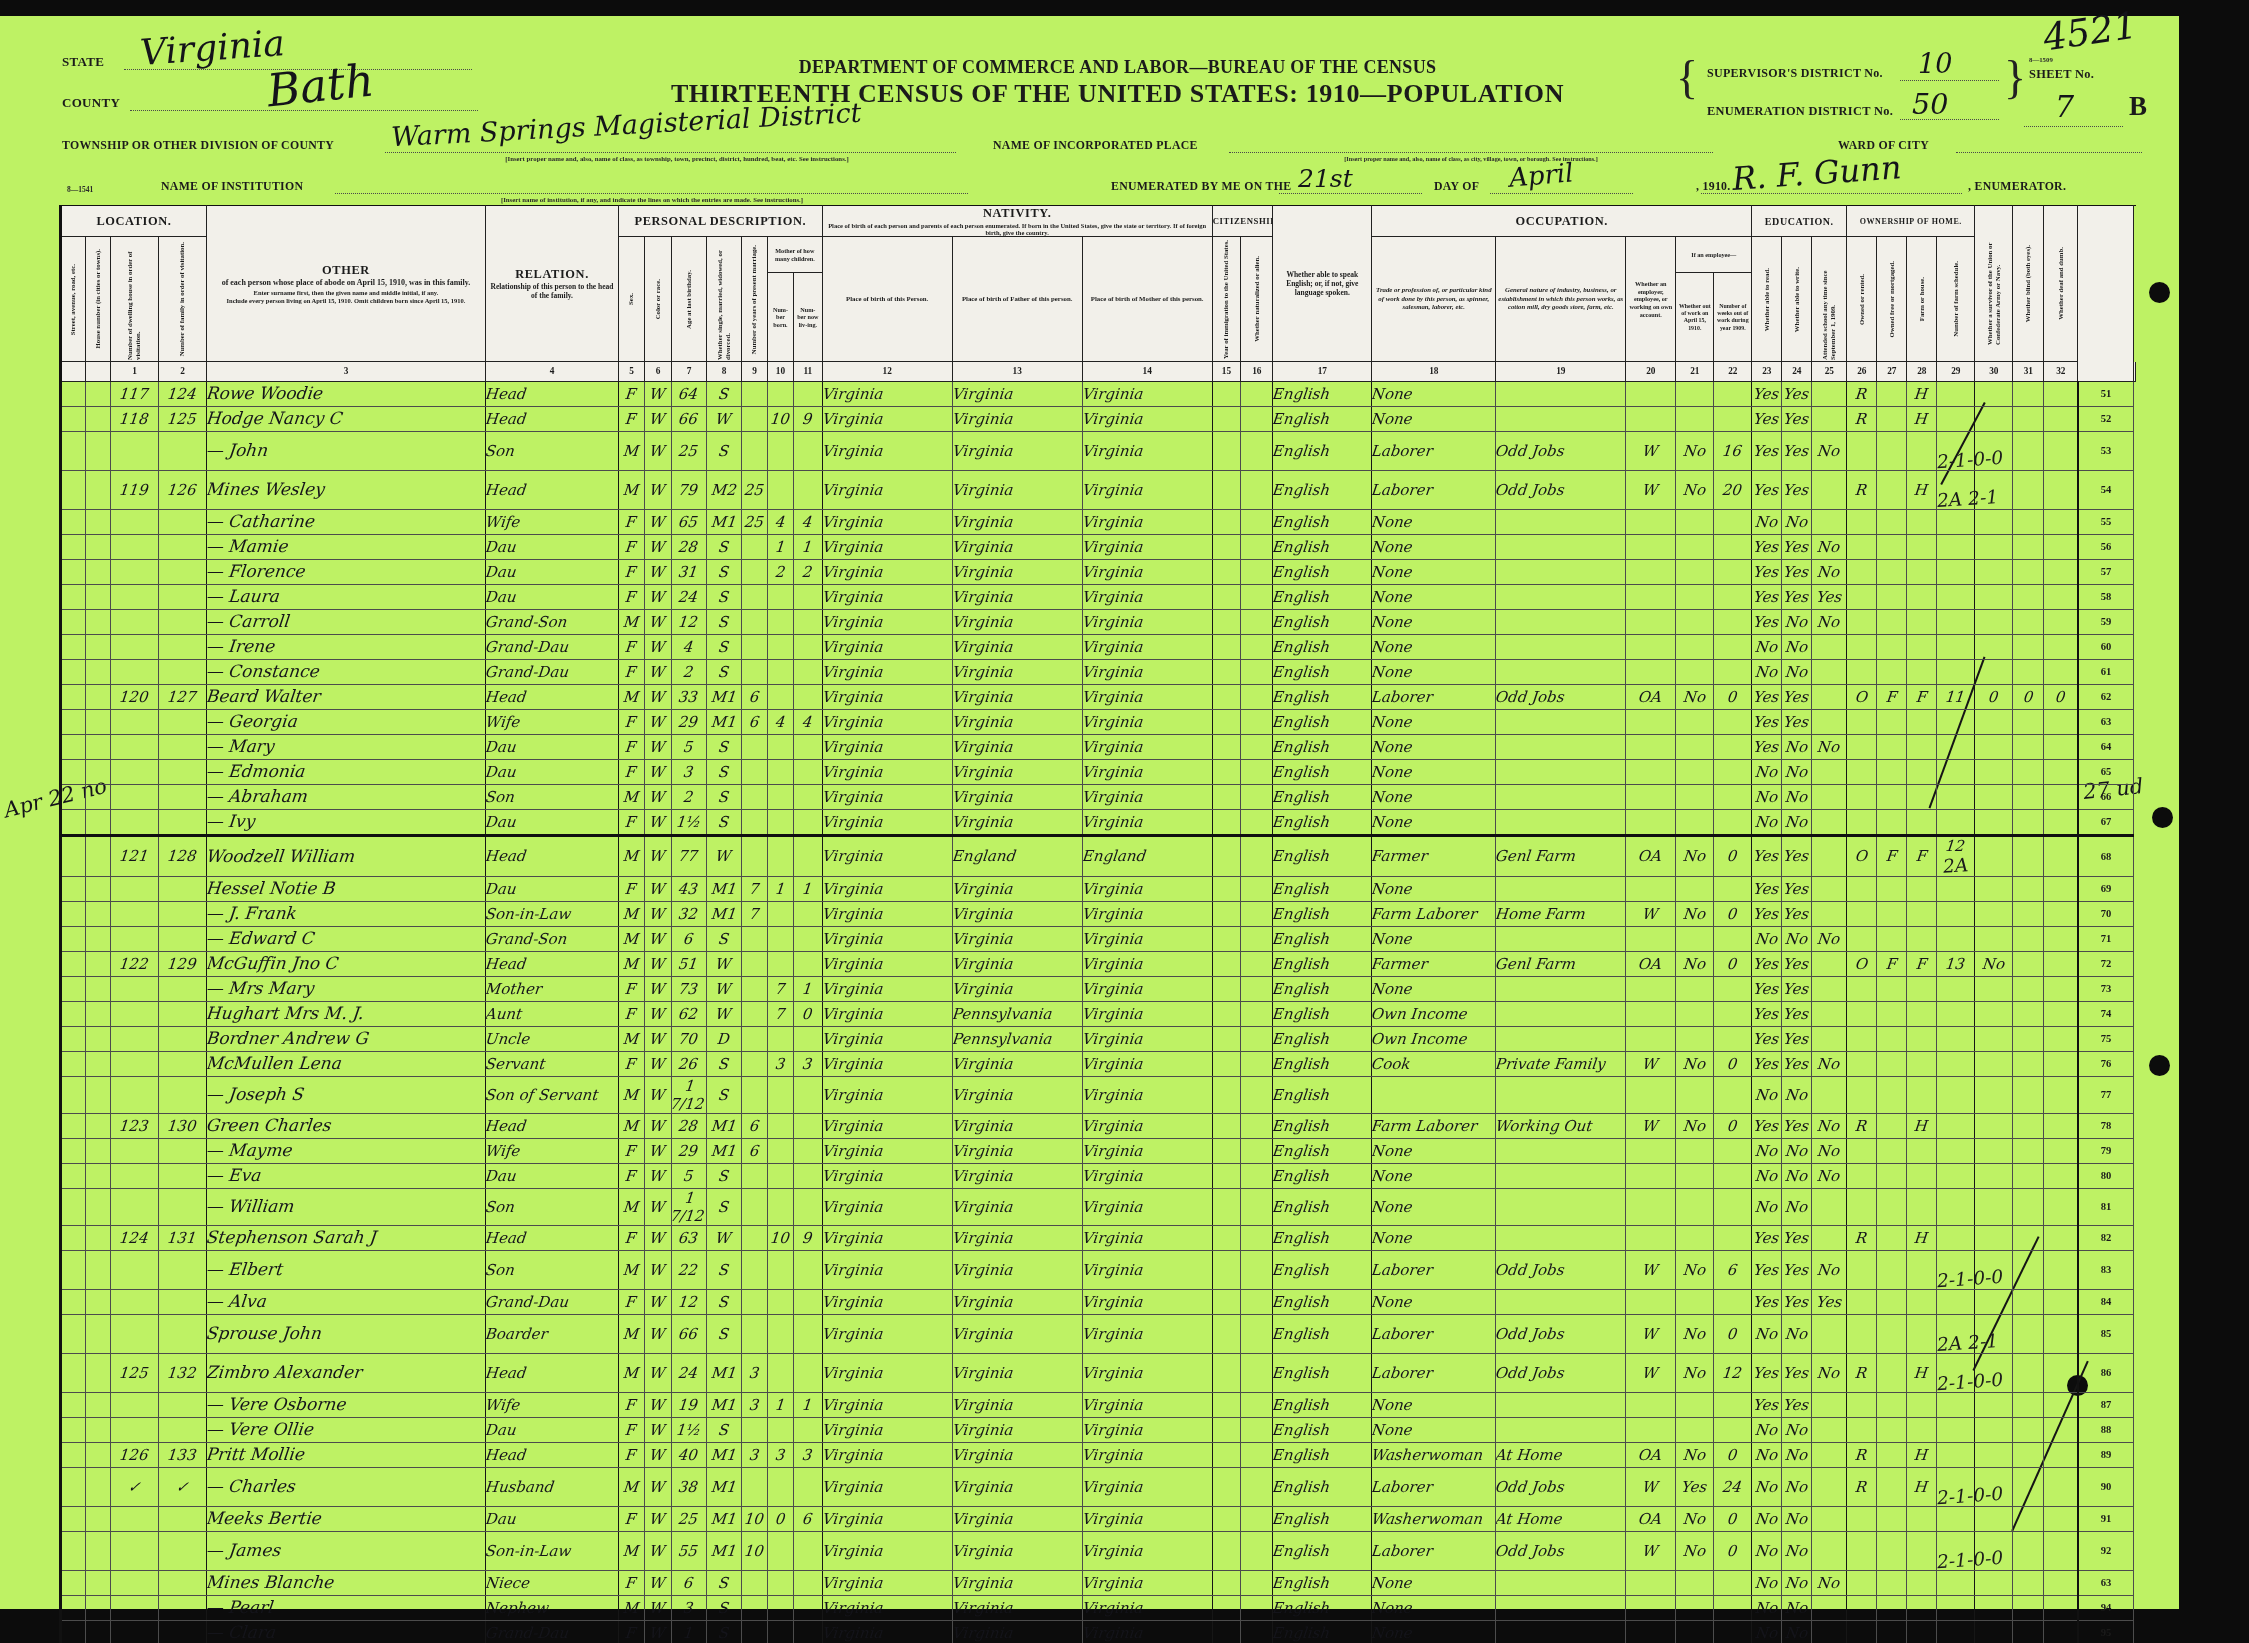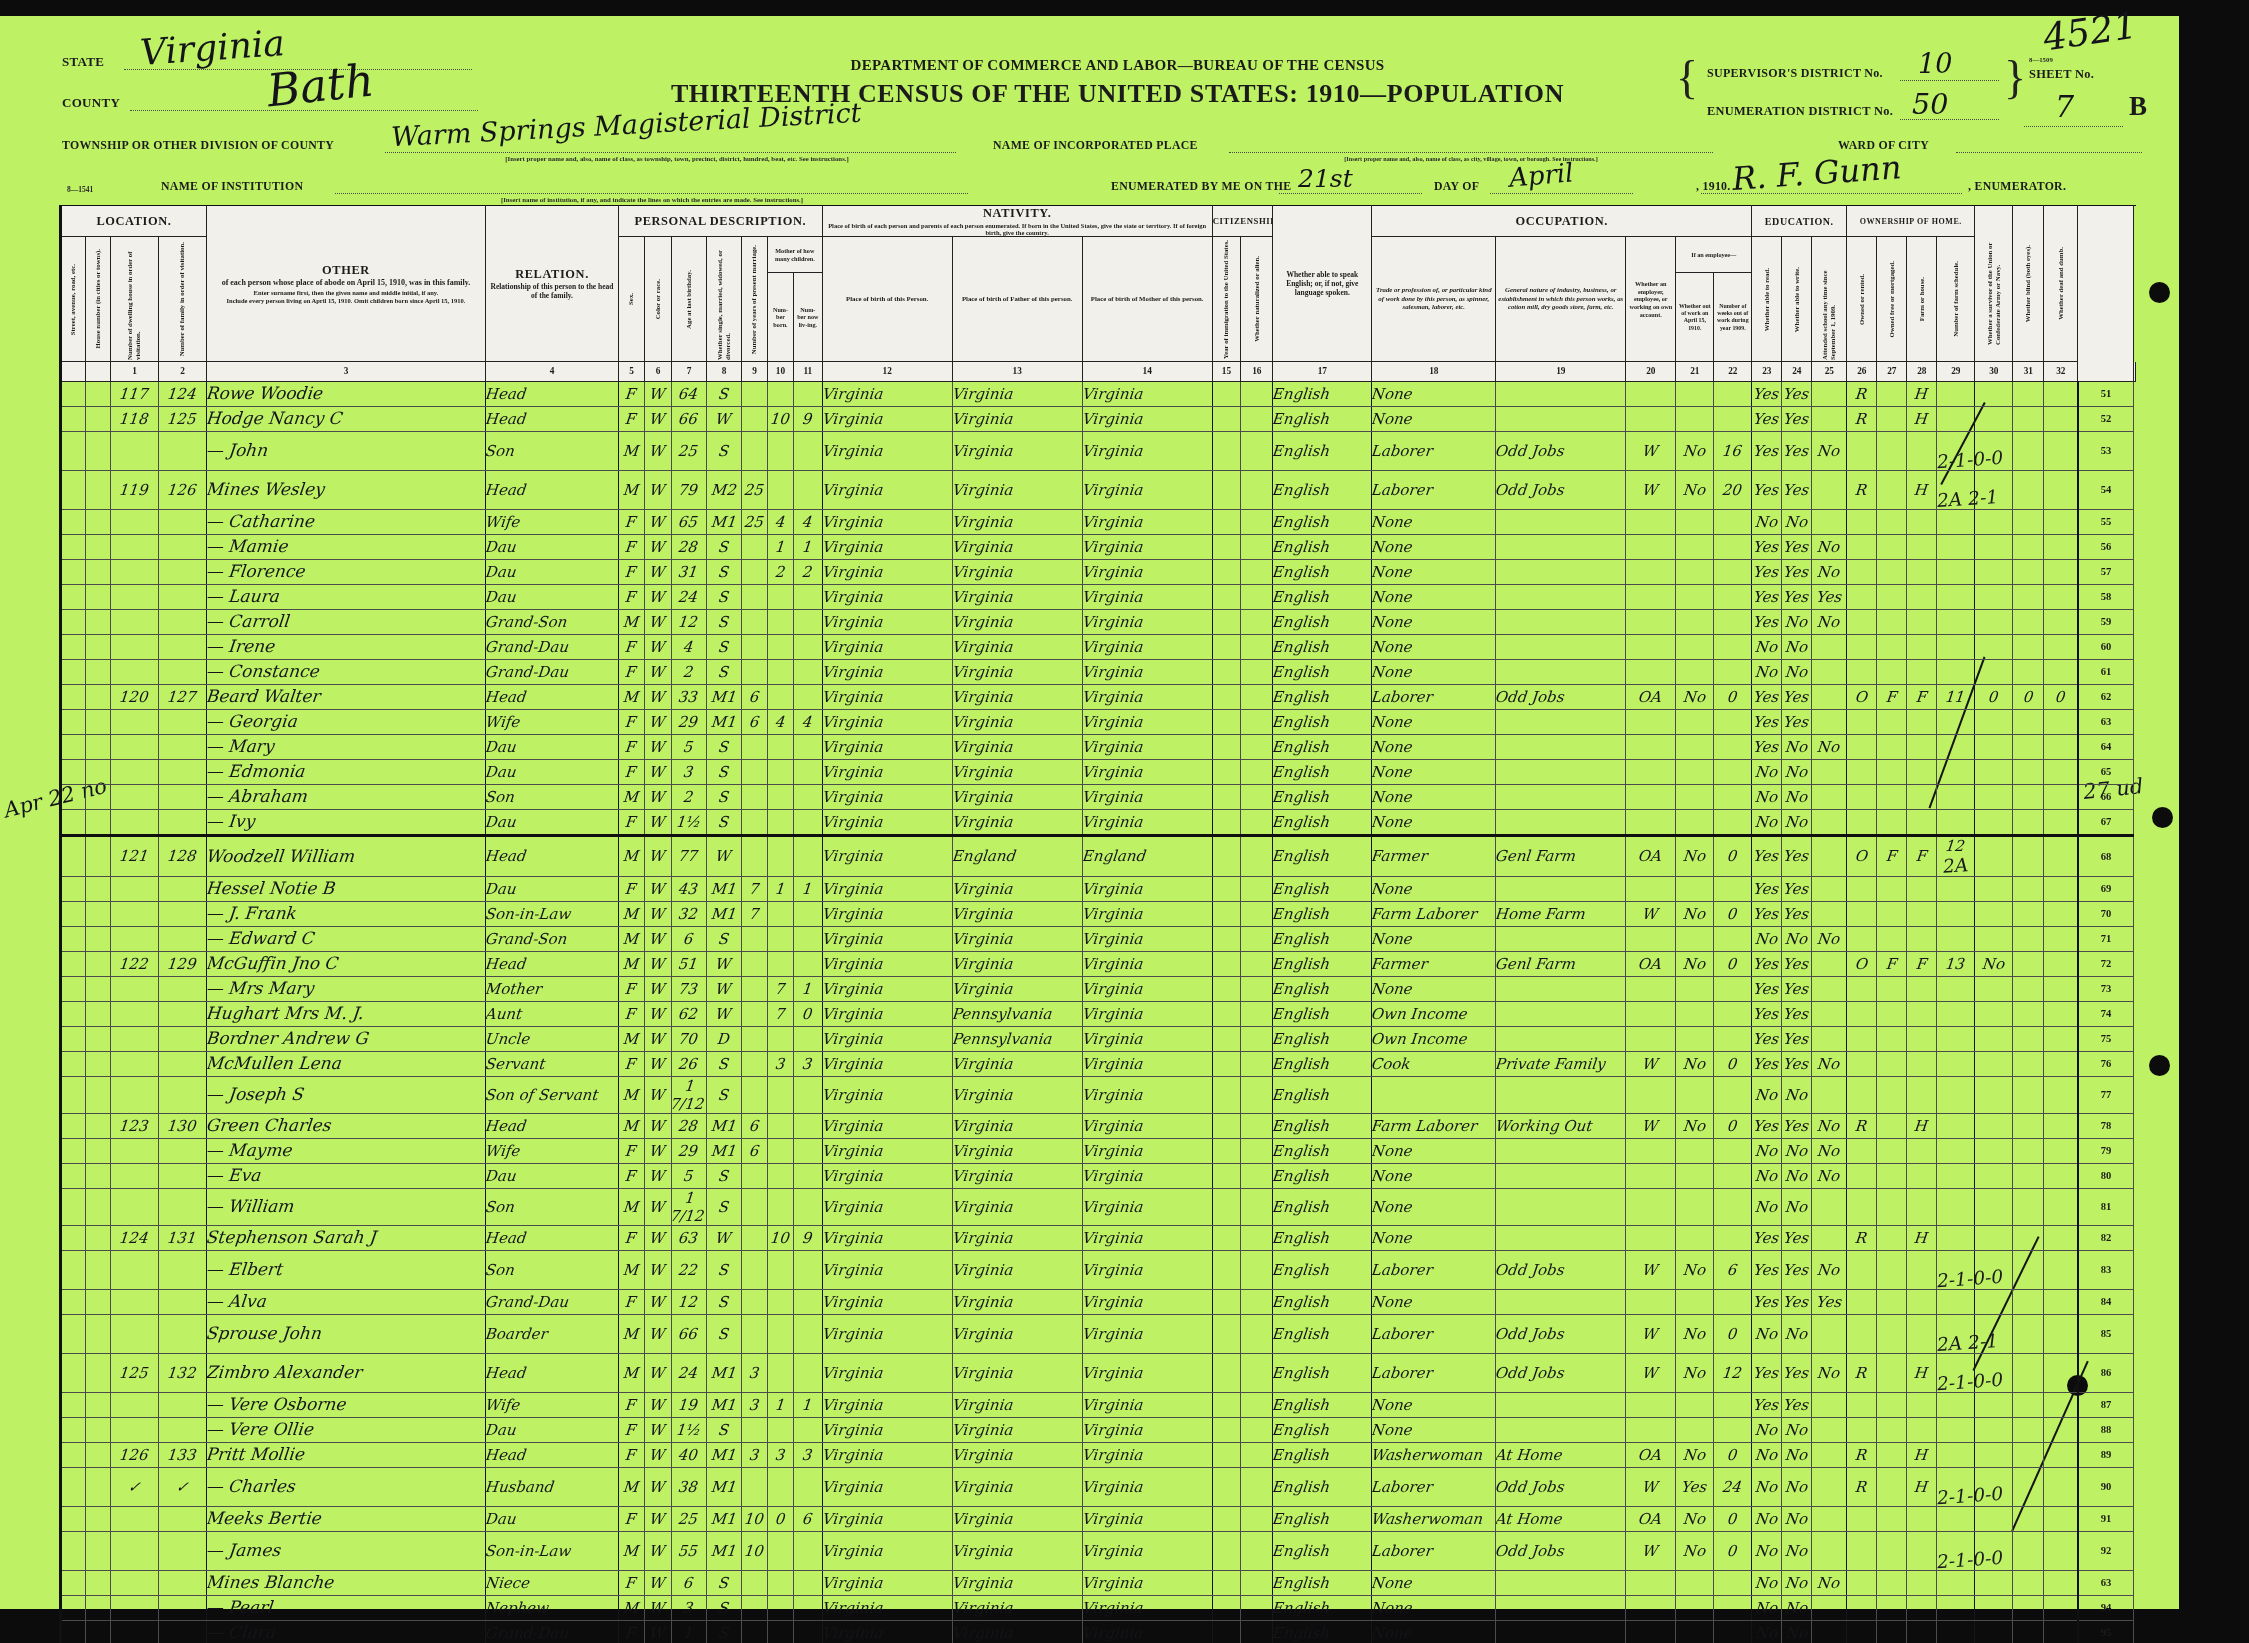--- a/index.html
+++ b/index.html
@@ -66,21 +66,21 @@
   <div class="hdr">
 
     <div class="lbl" style="left:62px;top:38px;">STATE</div>
     <div class="rule" style="left:124px;top:52px;width:348px;"></div>
     <div class="hwabs" style="left:140px;top:11.2px;font-size:36px;transform:rotate(-4deg);">Virginia</div>
 
     <div class="lbl" style="left:62px;top:79px;">COUNTY</div>
     <div class="rule" style="left:130px;top:93px;width:348px;"></div>
     <div class="hwabs" style="left:267px;top:43px;font-size:45px;transform:rotate(-6deg);">Bath</div>
 
-    <div class="lbl ctr" style="left:714px;top:41px;width:807px;font-size:15px;">DEPARTMENT OF COMMERCE AND LABOR—BUREAU OF THE CENSUS</div>
+    <div class="lbl ctr" style="left:714px;top:41px;width:807px;font-size:18px;">DEPARTMENT OF COMMERCE AND LABOR—BUREAU OF THE CENSUS</div>
     <div class="lbl ctr" style="left:652px;top:63px;width:931px;font-size:26px;letter-spacing:0.6px;">THIRTEENTH CENSUS OF THE UNITED STATES: 1910—POPULATION</div>
 
     <div class="lbl" style="left:62px;top:122px;font-size:11.8px;">TOWNSHIP OR OTHER DIVISION OF COUNTY</div>
     <div class="rule" style="left:385px;top:135px;width:571px;"></div>
     <div class="tiny ctr" style="left:410px;top:139px;width:534px;">[Insert proper name and, also, name of class, as township, town, precinct, district, hundred, beat, etc.  See instructions.]</div>
     <div class="hwabs" style="left:391px;top:93px;font-size:27px;transform:rotate(-3deg);">Warm Springs Magisterial District</div>
 
     <div class="lbl" style="left:993px;top:122px;font-size:11.8px;">NAME OF INCORPORATED PLACE</div>
     <div class="rule" style="left:1229px;top:135px;width:484px;"></div>
     <div class="tiny ctr" style="left:1235px;top:139px;width:472px;font-size:6.2px;">[Insert proper name and, also, name of class, as city, village, town, or borough.  See instructions.]</div>

